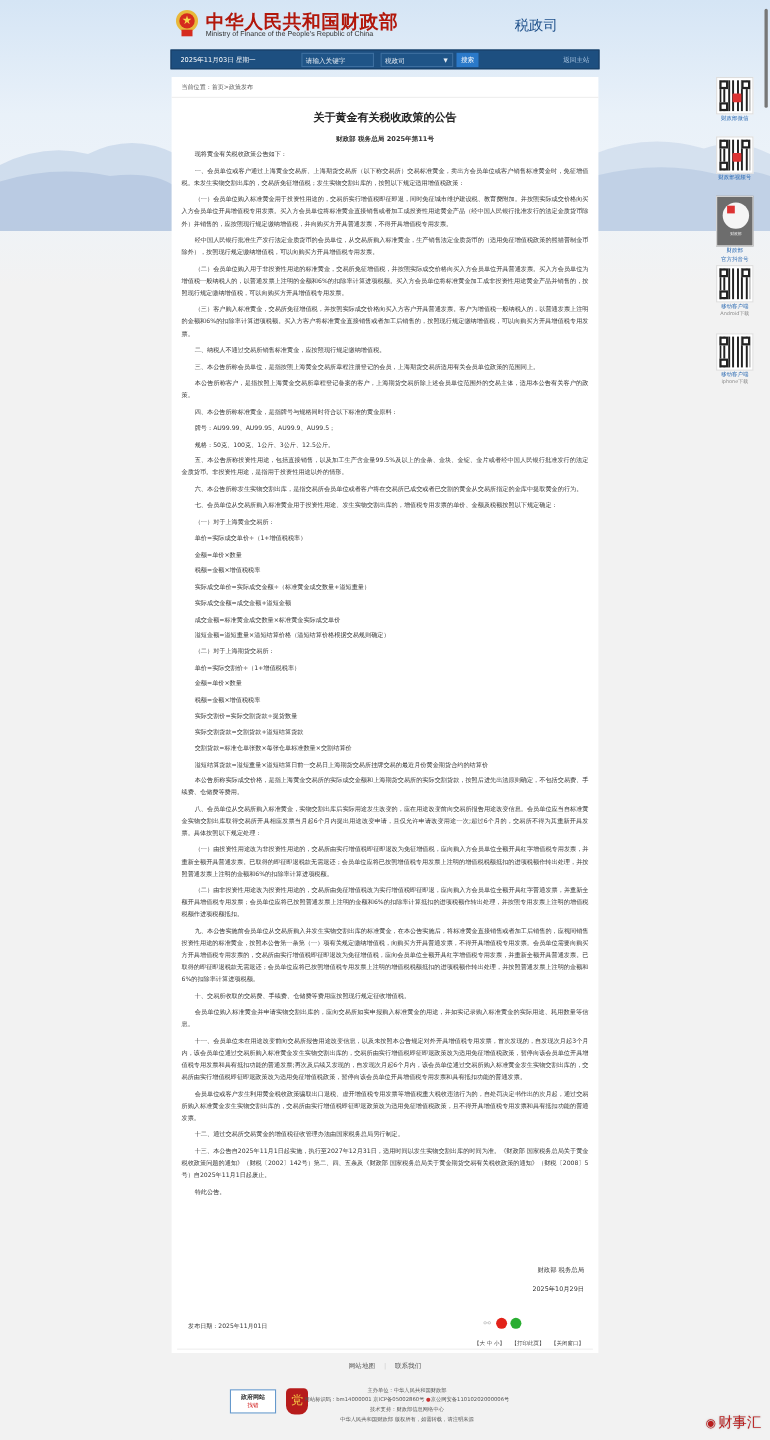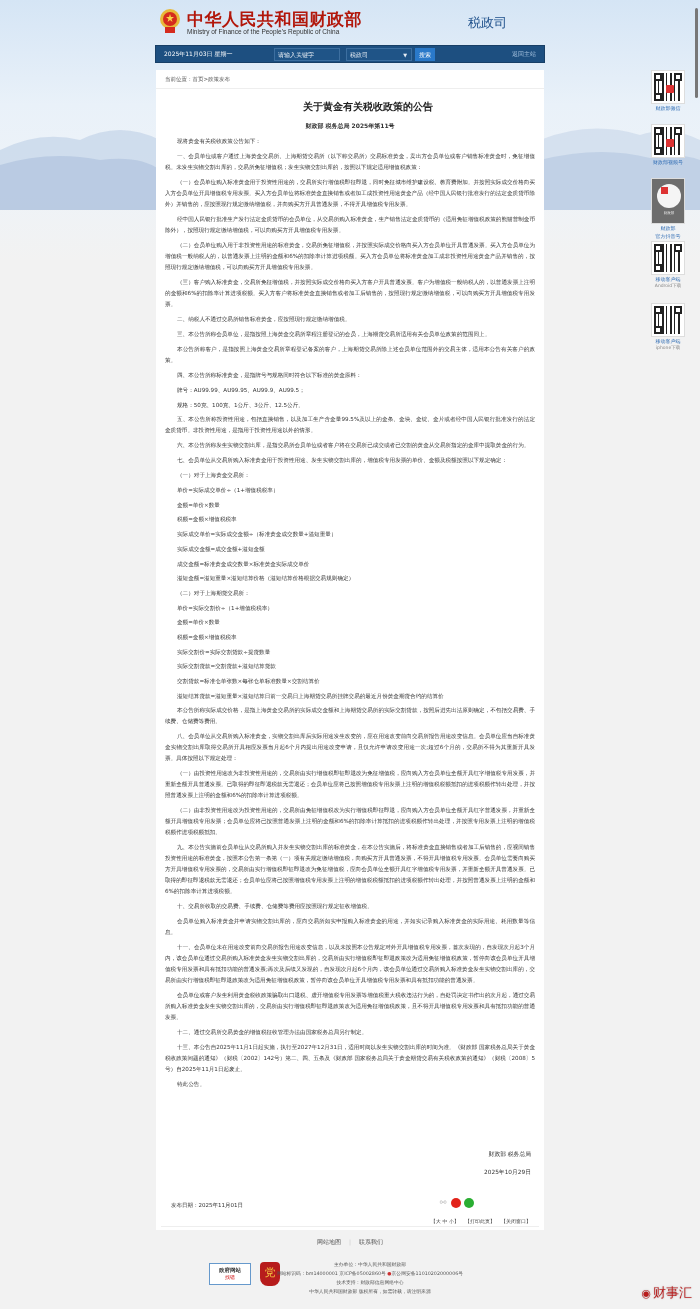--- a/index.html
+++ b/index.html
@@ -61,21 +61,21 @@
   .main {
     position: absolute; left: 156px; top: 70px; width: 388px; height: 1160px; background: #fff; z-index: 2;
   }
   .breadcrumb {
     position: absolute; left: 9px; top: 6px; font-size: 5.5px; color: #555; white-space: nowrap;
   }
   .breadcrumb-line {
     position: absolute; left: 0; top: 18px; width: 388px; height: 1px; background: #eee;
   }
   .title {
-    position: absolute; left: 18px; top: 30px; width: 388px; text-align: center;
+    position: absolute; left: 0; top: 30px; width: 388px; text-align: center;
     font-size: 10px; font-weight: bold; color: #222;
   }
   .subtitle {
     position: absolute; left: 0; top: 52px; width: 388px; text-align: center;
     font-size: 6px; font-weight: bold; color: #333;
   }
   .body-text {
     position: absolute; left: 9px; top: 66px; width: 370px;
     font-size: 5.6px; line-height: 11px; color: #333;
   }

